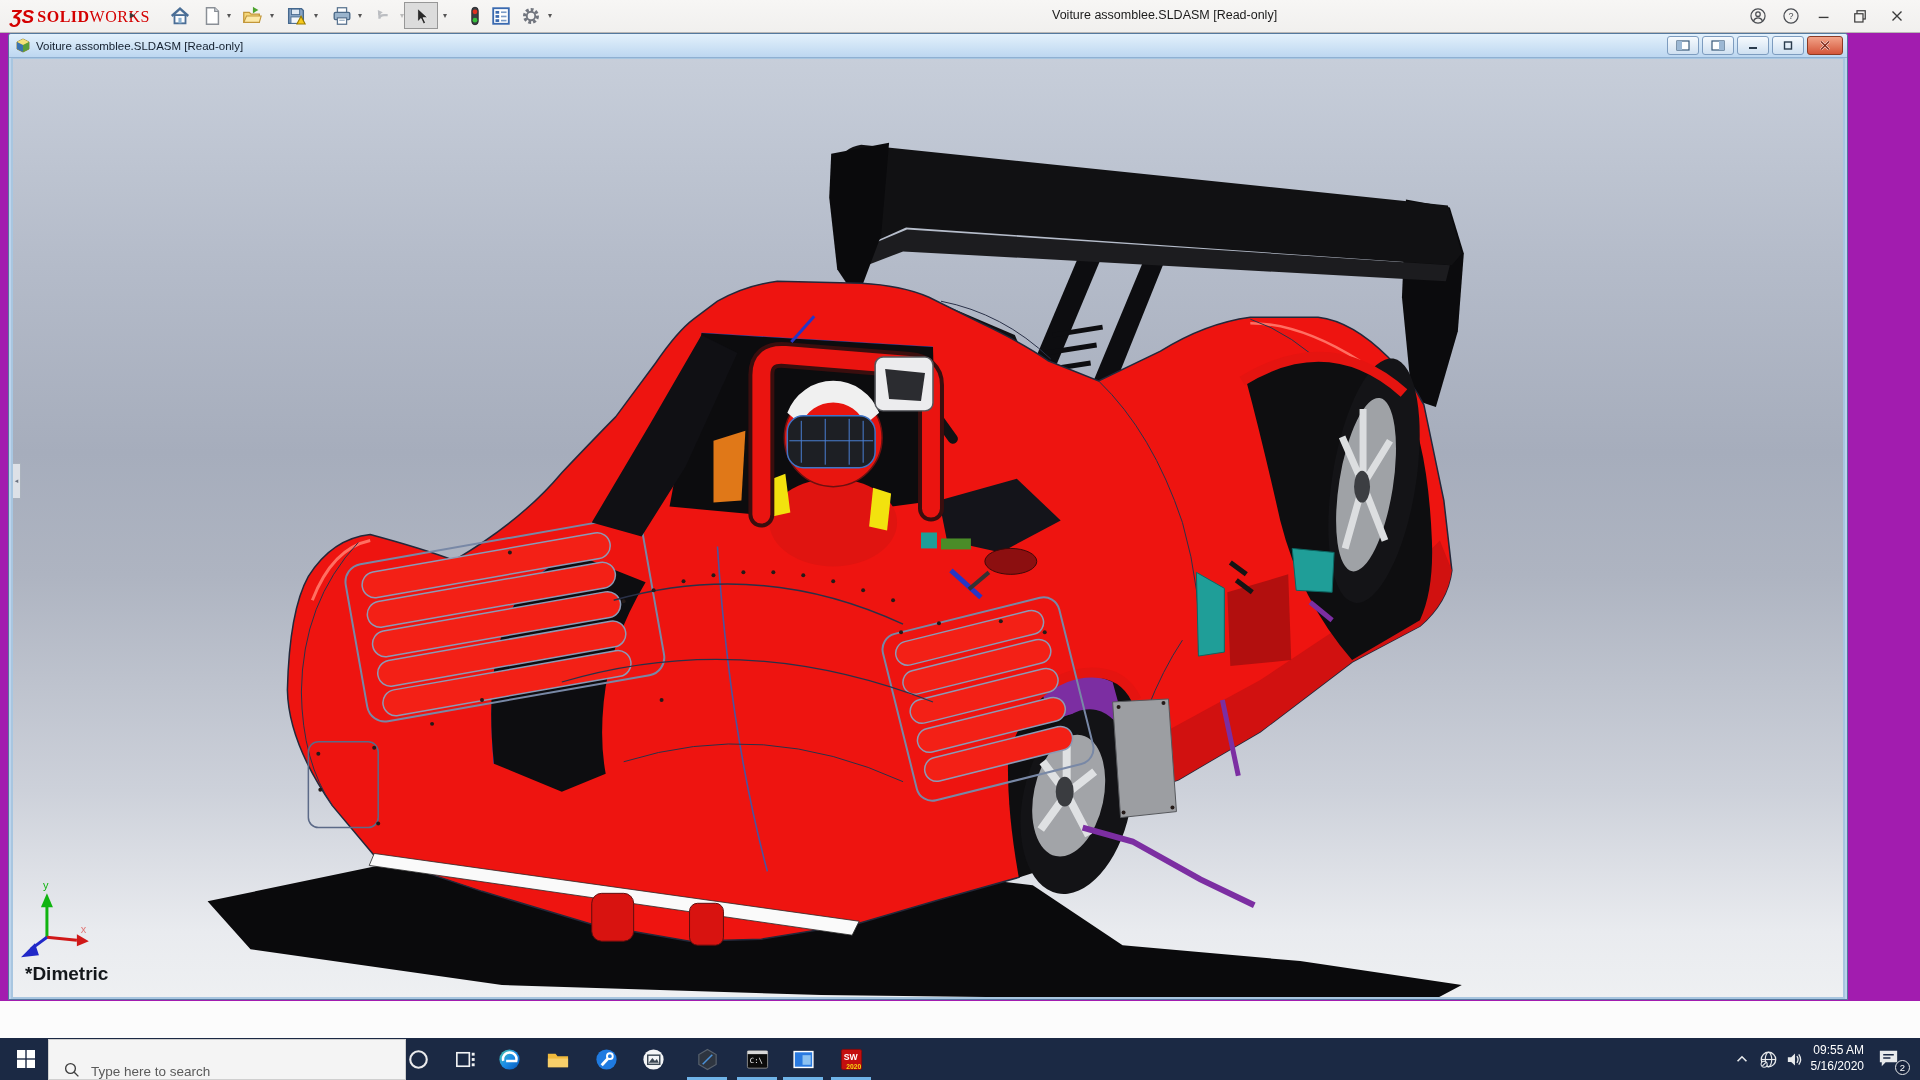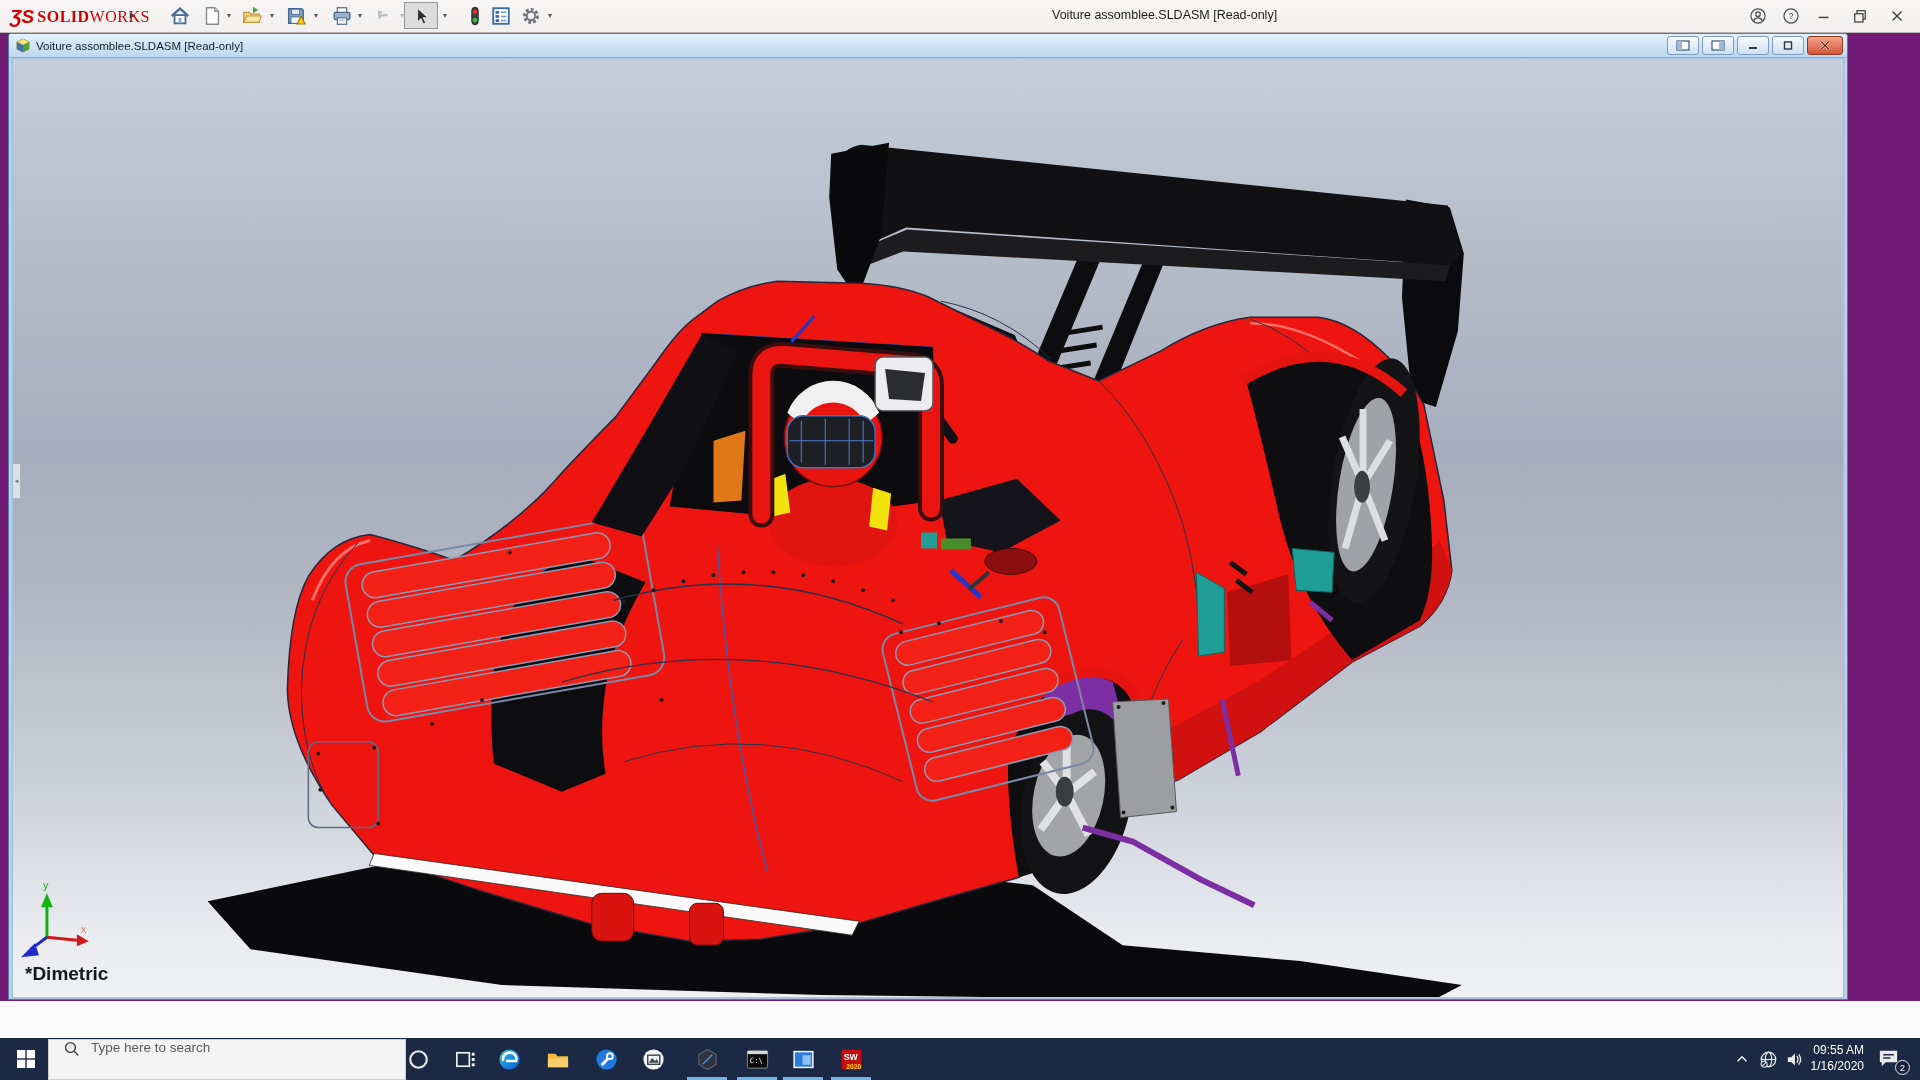--- a/index.html
+++ b/index.html
@@ -1,18 +1,18 @@
 <!DOCTYPE html>
 <html><head>
 <meta charset="utf-8">
 <style>
   * { margin:0; padding:0; box-sizing:border-box; }
   html,body { width:1920px; height:1080px; overflow:hidden; background:#f2f1ef;
     font-family:"Liberation Sans", sans-serif; }
-  #screen { position:relative; width:1920px; height:1080px; background:#701a75;border-radius:32px; }
+  #screen { position:relative; width:1920px; height:1080px; background:#a21caf;border-radius:32px; }
 
   
   #app-titlebar { position:absolute; left:0; top:0; width:1920px; height:33px;
     background:linear-gradient(#f7f6f5,#f1f0ee); border-bottom:1px solid #b9b7b5; }
   .logo-wrap { position:absolute; left:10px; top:5px; height:24px; display:flex; align-items:center; }
   .logo-mark { color:#d40000; font-weight:bold; font-style:italic; font-size:19px; margin-right:3px; }
   .logo-text { color:#d40000; font-size:16px; letter-spacing:.5px;font-family:Liberation Serif, serif; }
   .logo-text b { font-weight:bold; }
   .crumb { position:absolute; left:128px; top:10px; font-size:9px; color:#3a3a3a; }
   .tbi { position:absolute; top:4px; width:24px; height:24px; display:flex; align-items:center; justify-content:center; }
@@ -47,21 +47,21 @@
   #collapse-tab { position:absolute; left:0; top:404px; width:8px; height:36px; background:#dde1e7;
     border:1px solid #aab2bd; border-left:none; color:#6a7280; font-size:7px; line-height:34px; text-align:center; }
 
   
   #status-strip { position:absolute; left:0; top:1001px; width:1920px; height:37px; background:#fcfcfc; }
 
   
   #taskbar { position:absolute; left:0; top:1038px; width:1920px; height:42px; background:#1b2944; }
   #start-btn { position:absolute; left:6px; top:0; width:40px; height:42px; display:flex; align-items:center; justify-content:center; }
   #search-box { position:absolute; left:48px; top:1px; width:358px; height:41px; background:#f4f4f4;
-    border:1px solid #cfcfcf; display:flex; align-items:flex-start; }
+    border:1px solid #cfcfcf; display:flex; align-items:flex-end; }
   #search-box svg { margin-left:14px; }
   #search-input { border:none; outline:none; background:transparent; font-size:13.5px; color:#454545;
     margin-left:10px; width:280px; font-family:"Liberation Sans",sans-serif; }
   #search-input::placeholder { color:#5a5a5a; opacity:1; }
   .tb-icon { position:absolute; top:8px; width:26px; height:26px; display:flex; align-items:center; justify-content:center; }
   .tb-icon svg { width:25px; height:25px; }
   .runline { position:absolute; bottom:0; height:3px; width:40px; background:#6fb3e8; }
   .tray-icon { position:absolute; top:11px; width:20px; height:20px; display:flex; align-items:center; justify-content:center; }
   #clock { position:absolute; left:1802px; top:4px; width:62px; text-align:right; color:#ffffff; font-size:12px; line-height:16px; }
   #notif { position:absolute; left:1876px; top:8px; width:30px; height:26px; }
@@ -524,21 +524,21 @@
       </svg>
     </span>
     <span class="tray-icon" style="left:1784px">
       <svg viewBox="0 0 20 20" width="19" height="19">
         <polygon points="3,7.5 6.5,7.5 10.5,3.8 10.5,16.2 6.5,12.5 3,12.5" fill="#e8eaec"></polygon>
         <path d="M12.5,6.5 Q15,10 12.5,13.5 M14.5,4.5 Q18.3,10 14.5,15.5" fill="none" stroke="#e8eaec" stroke-width="1.4"></path>
       </svg>
     </span>
     <div id="clock">
       <div>09:55 AM</div>
-      <div>1/16/2020</div>
+      <div>5/16/2020</div>
     </div>
     <div id="notif">
       <svg viewBox="0 0 26 26" width="25" height="25">
         <path d="M4,5 L22,5 L22,17 L10,17 L6,21 L6,17 L4,17 Z" fill="#e8eaec"></path>
         <path d="M7.5,9 L18.5,9 M7.5,12.5 L15,12.5" stroke="#1b2944" stroke-width="1.6"></path>
       </svg>
       <span id="notif-badge">2</span>
     </div>
   </div>
 </div>

